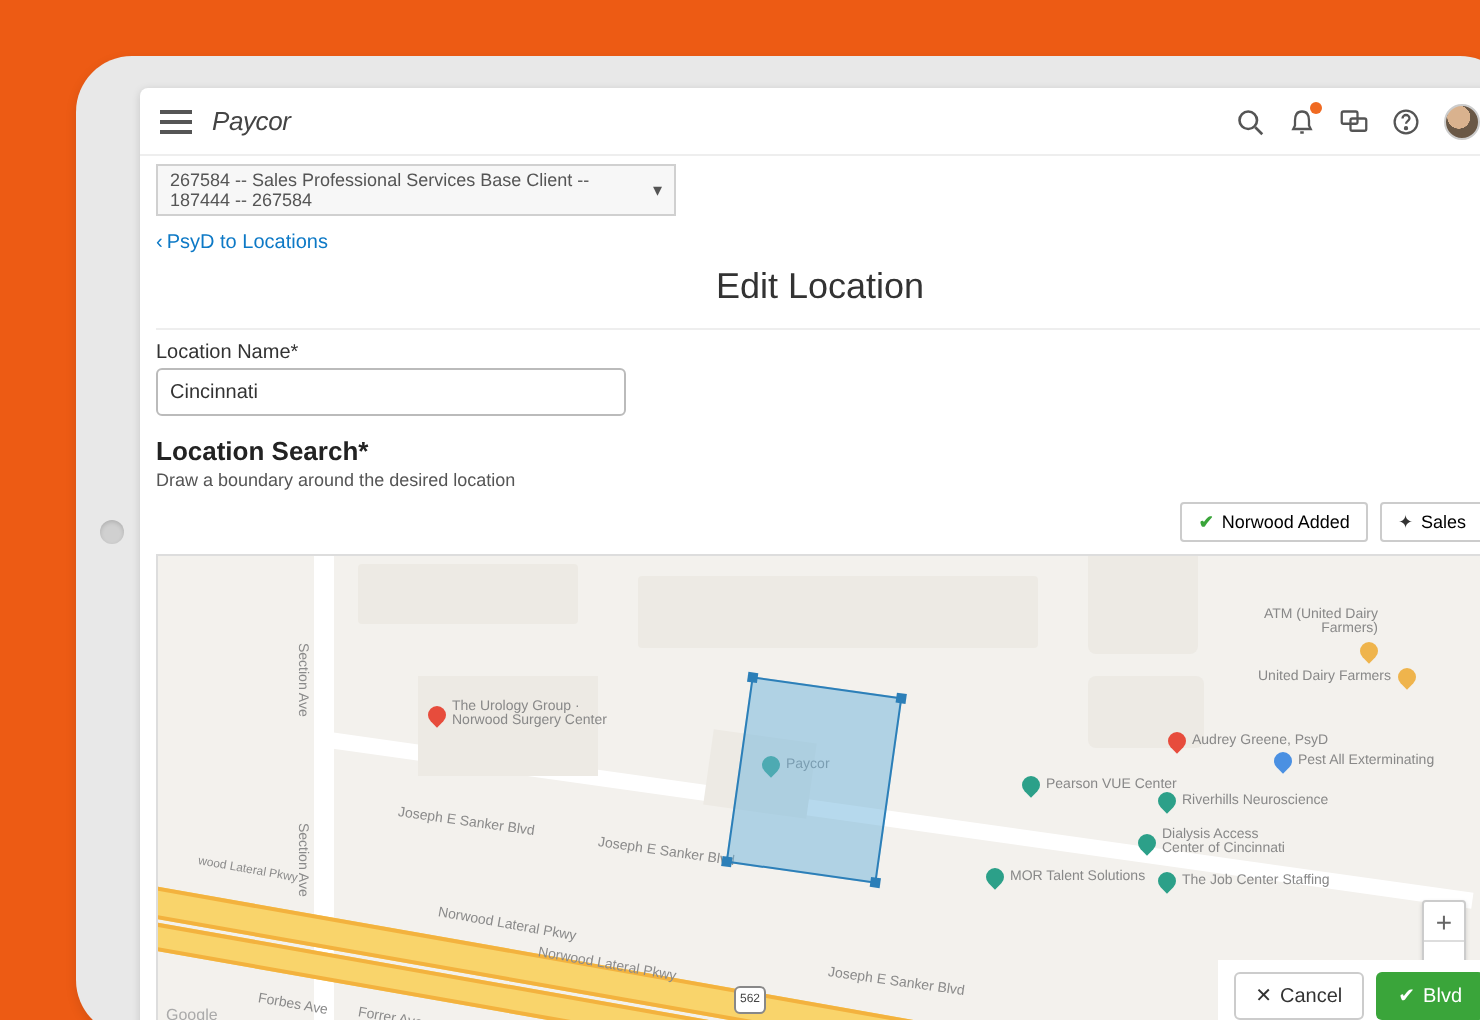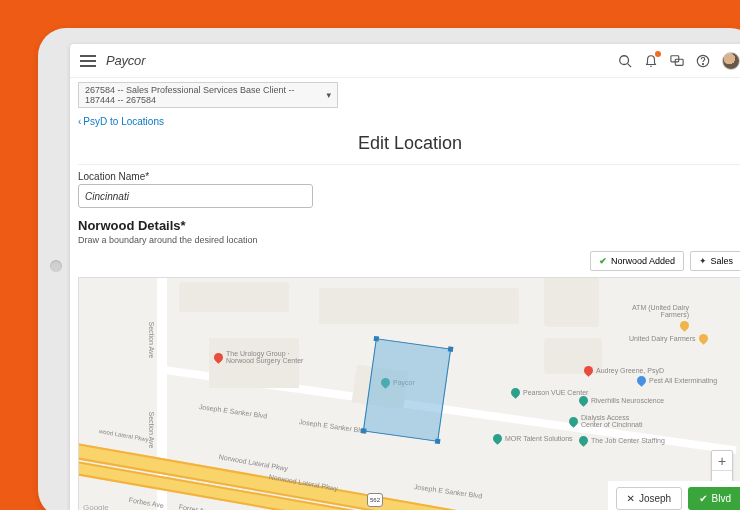--- a/index.html
+++ b/index.html
@@ -94,21 +94,21 @@
 .page-title {
   text-align: center; font-size: 18px; font-weight: 400; color: #333;
   margin: 4px 0 10px;
 }
 .divider { border-top: 1px solid #eee; margin: 0 0 6px; }
 .field-label { font-size: 10px; color: #333; margin-bottom: 2px; }
 .req::after { content: "*"; }
 .text-input {
   width: 235px; height: 24px;
   border: 1px solid #bbb; border-radius: 3px;
-  padding: 0 6px; font-size: 10px; color: #333; font-style: italic;
+  padding: 0 6px; font-size: 10px; color: #333;
 }
 .section-title { font-size: 13px; font-weight: 600; color: #222; margin: 10px 0 2px; }
 .hint { font-size: 9px; color: #555; margin-bottom: 6px; }
 .search-row { display: flex; align-items: center; gap: 8px; margin-bottom: 6px; }
 .search-box {
   position: relative;
   width: 235px; height: 24px;
   border: 1px solid #bbb; border-radius: 3px;
   display: flex; align-items: center;
 }
@@ -258,21 +258,21 @@
       <span>PsyD to Locations</span>
     </div>
 
     <div class="page-title">Edit Location</div>
     <div class="divider"></div>
 
     <div class="field-label req">Location Name</div>
     <input class="text-input" value="Cincinnati" style="">
 
     <div class="section-title">
-      <span>Norwood Details</span>*
+      <span>Location Search</span>*
     </div>
     <div class="hint">Draw a boundary around the desired location</div>
 
     <div class="search-row">
       <div class="status-buttons">
         <div class="status-chip">
           <span class="check">✔</span>
           <span>Norwood Added</span>
         </div>
         <div class="status-chip">
@@ -369,21 +369,21 @@
       </div>
       <div class="map-logo">Google</div>
 
     </div>
 
   </div>
 
   <div class="action-bar">
     <div class="btn btn-cancel">
       <span>✕</span>
-      <span>Joseph</span>
+      <span>Cancel</span>
     </div>
     <div class="btn btn-save">
       <span>✔</span>
       <span>Blvd</span>
     </div>
   </div>
 
 </div>
 
 </body></html>

